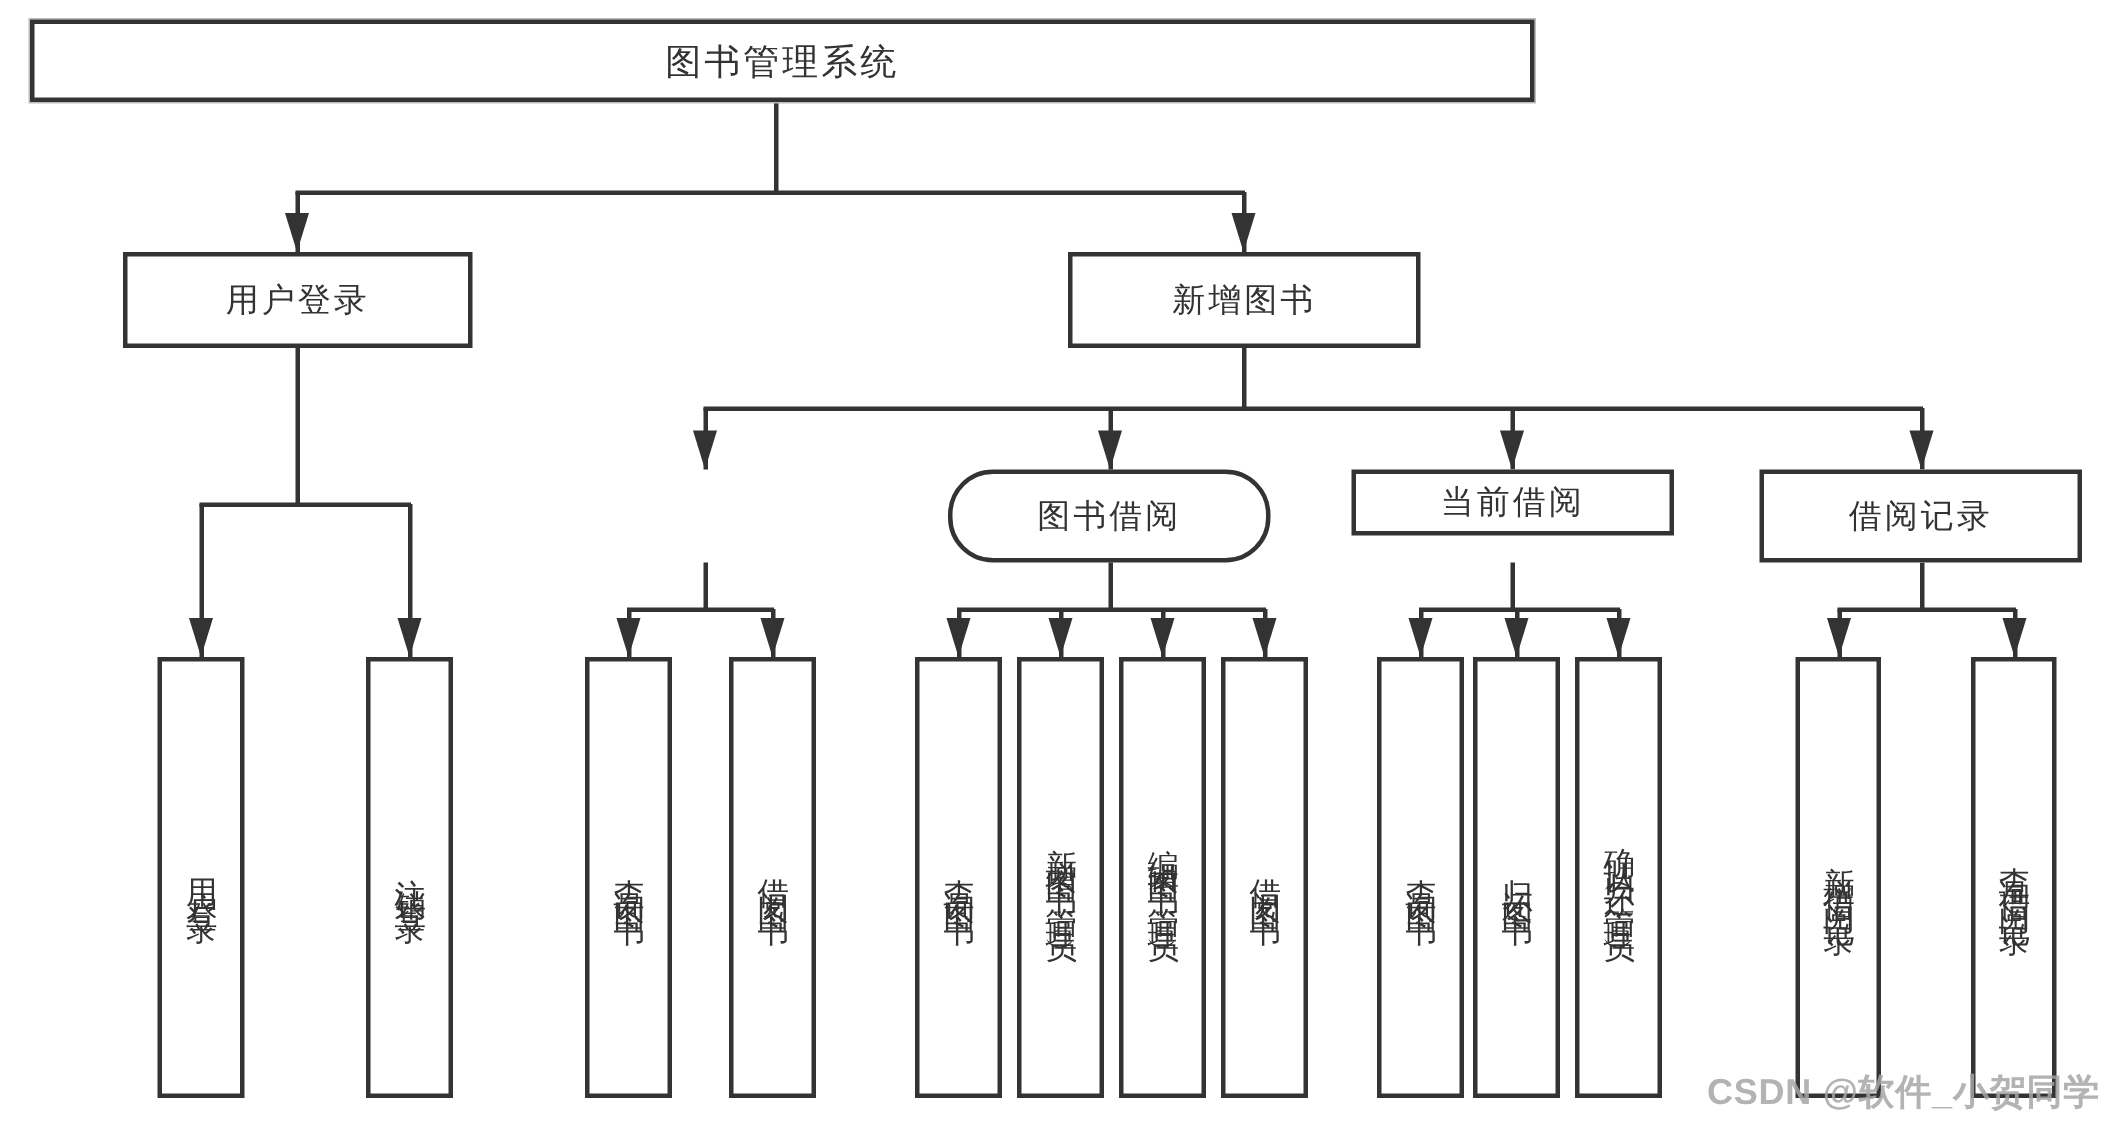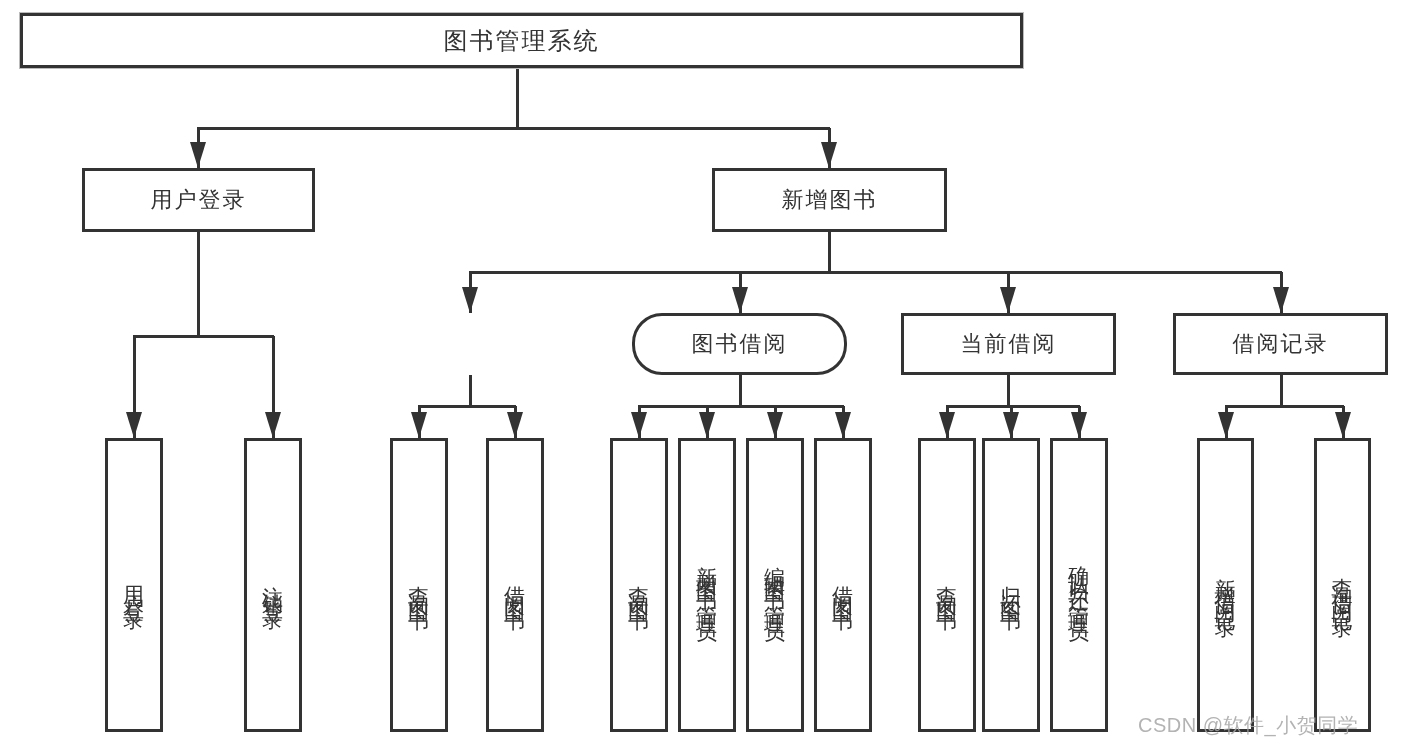--- a/index.html
+++ b/index.html
@@ -48,40 +48,41 @@
     width: 0; height: 0;
     border-left: 8px solid transparent;
     border-right: 8px solid transparent;
     border-top: 26px solid #333333;
     z-index: 1;
   }
   .watermark {
     position: absolute;
     left: 1138px;
     top: 712px;
-    font-size: 20px;
+    font-size: 24px;
     color: #a6a6a6;
     opacity: 0.85;
     white-space: nowrap;
     letter-spacing: 0.5px;
     z-index: 5;
+    font-weight: bold;
   }
 </style>
 </head>
 <body>
 
 <div class="canvas">
 
   <div class="box rootbox" style="left:20px; top:13px; width:1003px; height:55px;">图书管理系统</div>
 
   <div class="box hbox" style="left:82px; top:168px; width:233px; height:64px;">用户登录</div>
   <div class="box hbox" style="left:712px; top:168px; width:235px; height:64px;">新增图书</div>
 
   <div class="box hbox" style="left:632px; top:313px; width:215px; height:62px;border-radius:30px;">图书借阅</div>
-  <div class="box hbox" style="left:901px; top:313px; width:215px; height:62px;">当前借阅</div>
+  <div class="box hbox" style="left:901px; top:313px; width:215px; height:44px;">当前借阅</div>
   <div class="box hbox" style="left:1173px; top:313px; width:215px; height:62px;">借阅记录</div>
 
   <div class="box vbox" style="left:105px; top:438px; width:58px; height:294px;">用户登录</div>
   <div class="box vbox" style="left:244px; top:438px; width:58px; height:294px;">注销登录</div>
 
   <div class="box vbox" style="left:390px; top:438px; width:58px; height:294px;">查询图书</div>
   <div class="box vbox" style="left:486px; top:438px; width:58px; height:294px;">借阅图书</div>
 
   <div class="box vbox" style="left:610px; top:438px; width:58px; height:294px;">查询图书</div>
   <div class="box vbox" style="left:678px; top:438px; width:58px; height:294px;">新增图书（管理员）</div>

